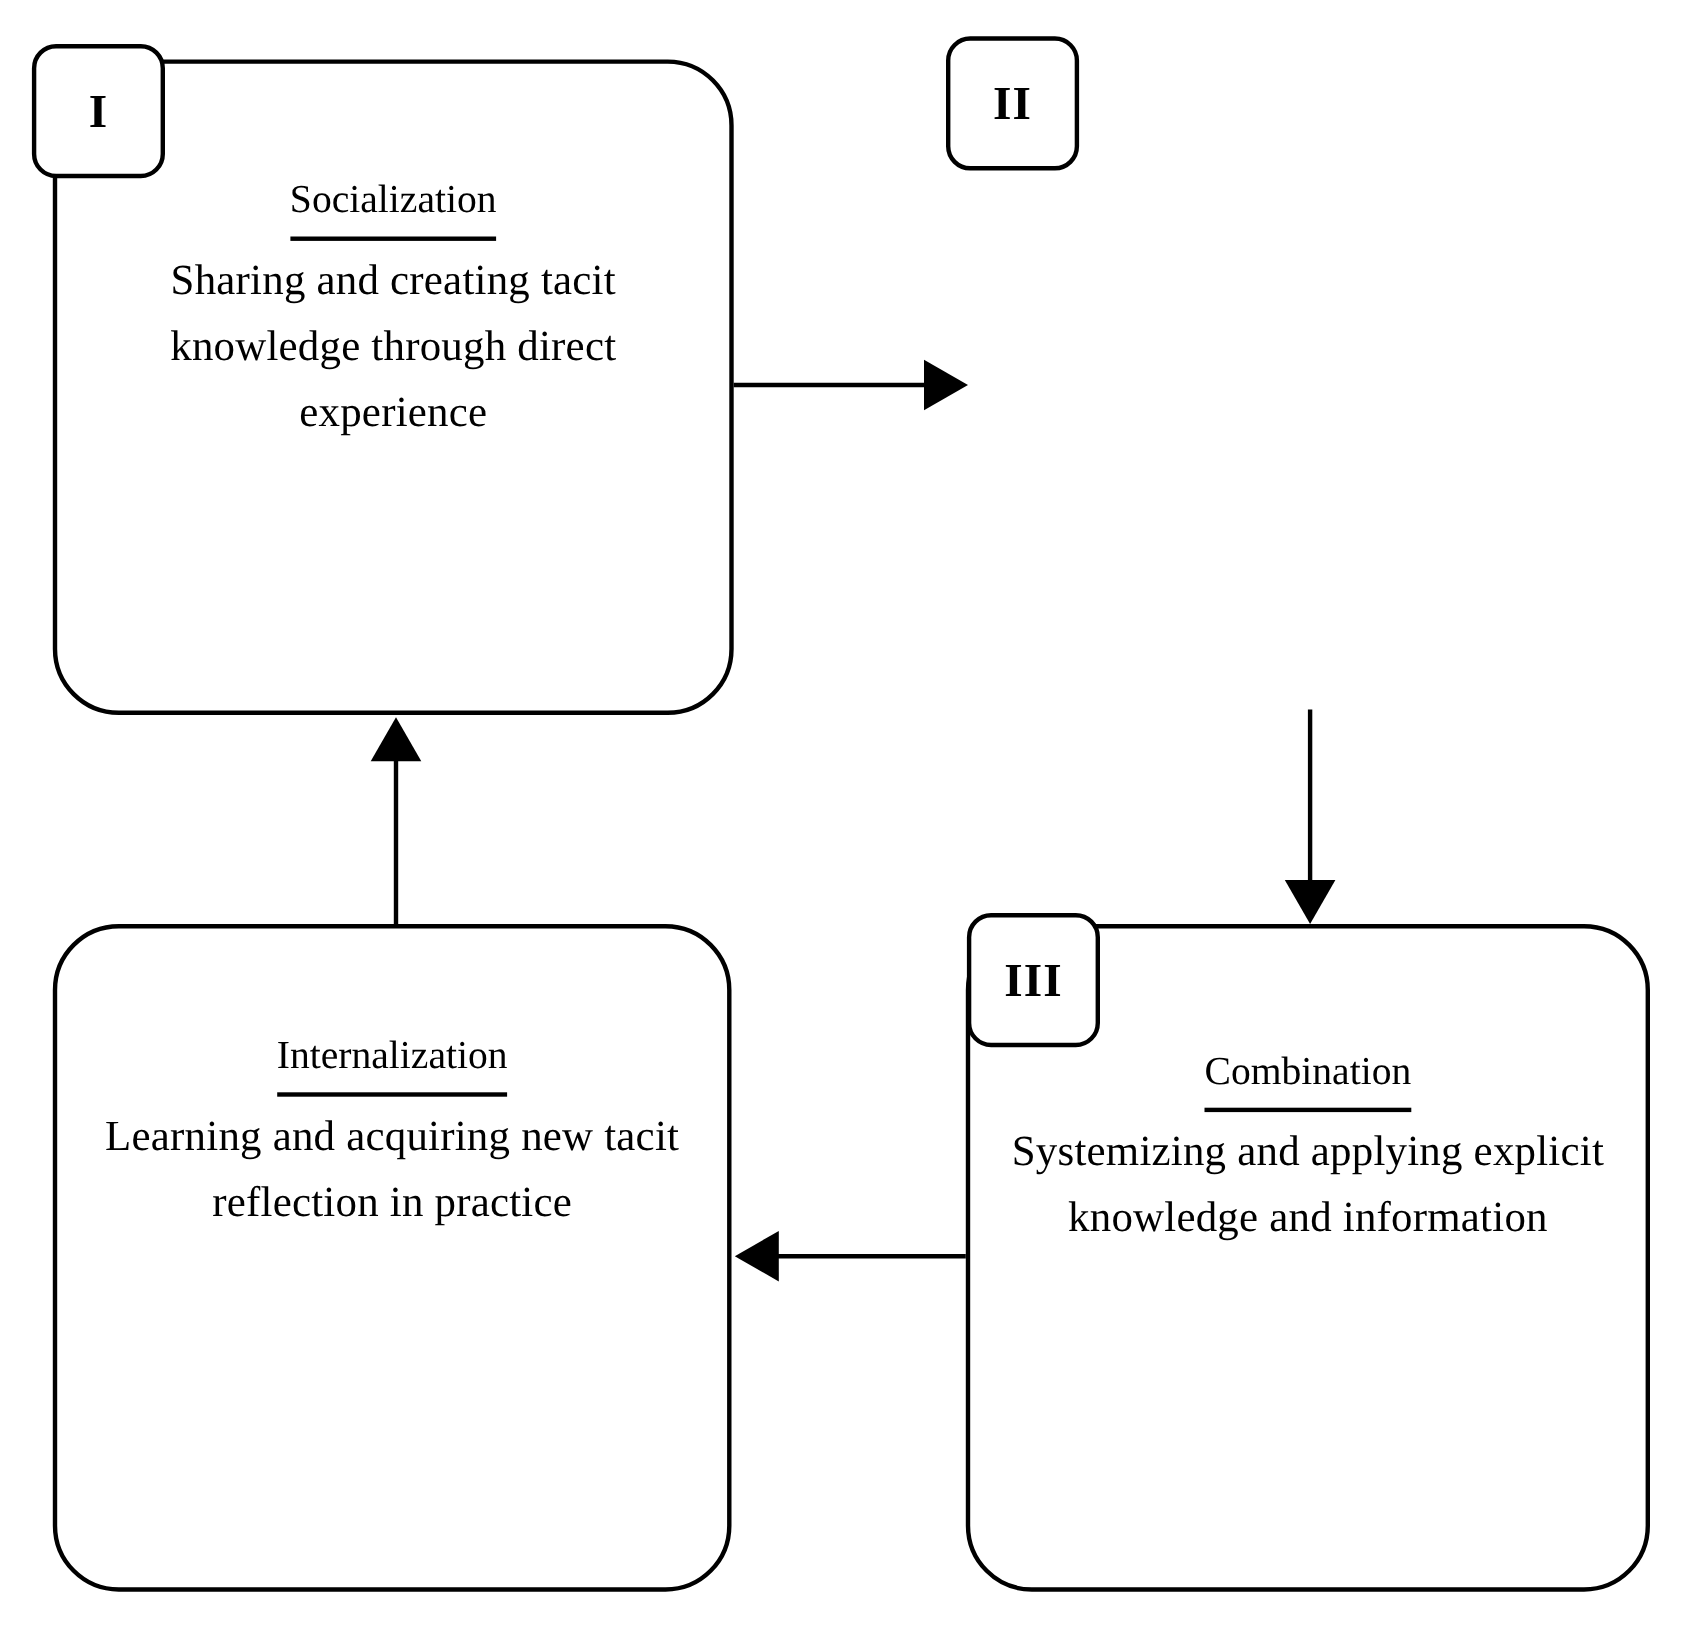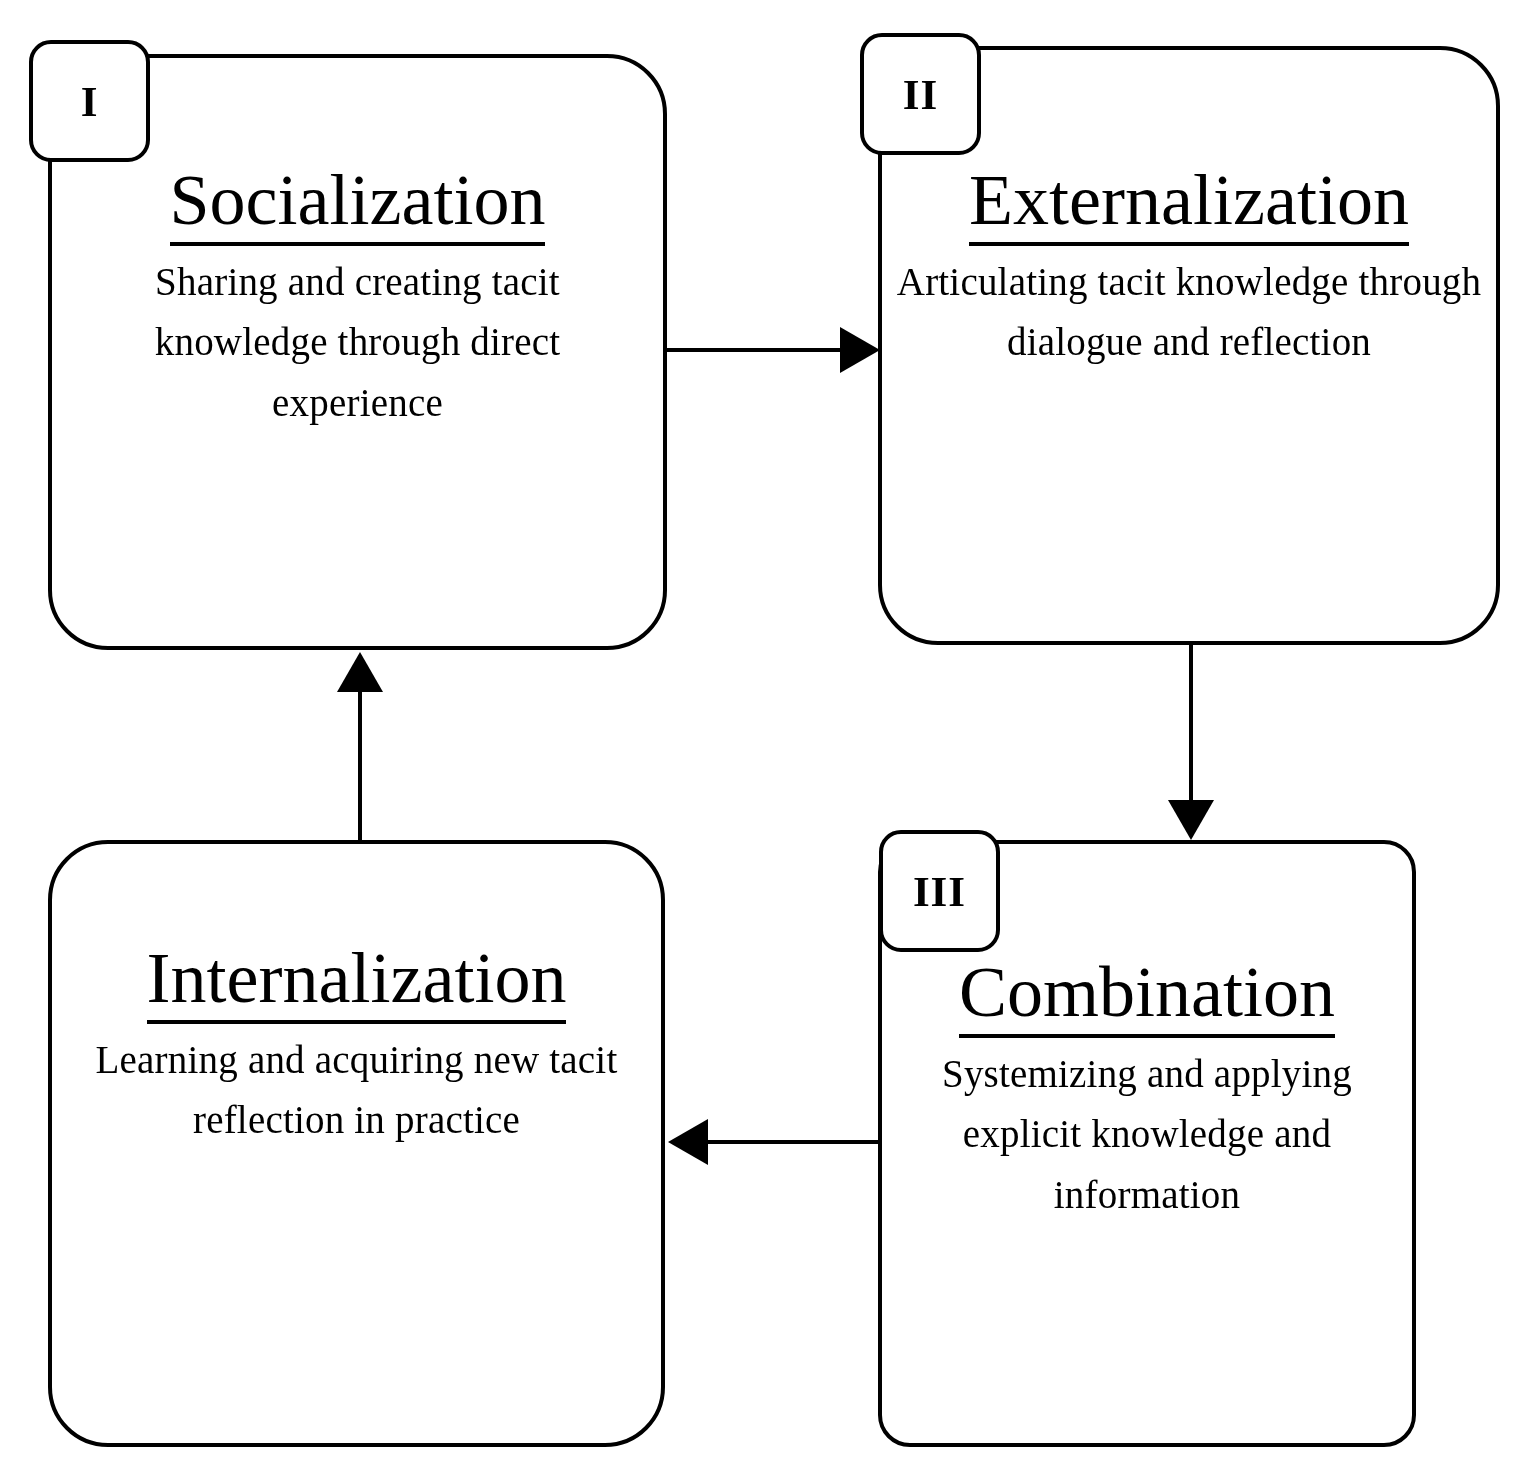--- a/index.html
+++ b/index.html
@@ -29,26 +29,26 @@
   .quad-content {
     position: absolute;
     left: 0;
     right: 0;
     top: 0;
     text-align: center;
     padding: 0 14px;
     box-sizing: border-box;
   }
   .quad-title {
-    font-size: 72px;
+    font-size: 36px;
     line-height: 1.07;
     color: #000000;
     display: inline-block;
     border-bottom: 4px solid #000000;
-    padding-bottom: 3px;
+    padding-bottom: 14px;
     white-space: nowrap;
   }
   .quad-desc {
     font-size: 39px;
     line-height: 1.55;
     color: #000000;
     margin-top: 6px;
     letter-spacing: 0.2px;
   }
   
@@ -114,38 +114,32 @@
   <div class="quad" style="left:48px; top:54px; width:619px; height:596px;">
     <div class="quad-content" style="top:104px;">
       <div class="quad-title">Socialization</div>
       <div class="quad-desc">Sharing and creating tacit knowledge through direct experience</div>
     </div>
   </div>
   <div class="badge" style="left:29px; top:40px;">
     <span class="badge-label">I</span>
   </div>
 
-  <div class="quad" style="left:878px; top:46px; width:622px; height:599px;">
-    <div class="quad-content" style="top:112px;">
-      <div class="quad-title">Externalization</div>
-      <div class="quad-desc">Articulating tacit knowledge through dialogue and reflection</div>
-    </div>
-  </div>
   <div class="badge" style="left:860px; top:33px;">
     <span class="badge-label">II</span>
   </div>
 
   <div class="quad" style="left:48px; top:840px; width:617px; height:607px;">
     <div class="quad-content" style="top:96px;">
       <div class="quad-title">Internalization</div>
       <div class="quad-desc">Learning and acquiring new tacit reflection in practice</div>
     </div>
   </div>
 
-  <div class="quad" style="left:878px; top:840px; width:538px; height:607px;border-radius:32px;">
+  <div class="quad" style="left:878px; top:840px; width:622px; height:607px;">
     <div class="quad-content" style="top:110px;">
       <div class="quad-title">Combination</div>
       <div class="quad-desc">Systemizing and applying explicit knowledge and information</div>
     </div>
   </div>
   <div class="badge" style="left:860px; top:830px;margin-left:19px;">
     <span class="badge-label">III</span>
   </div>
 
 </div>

